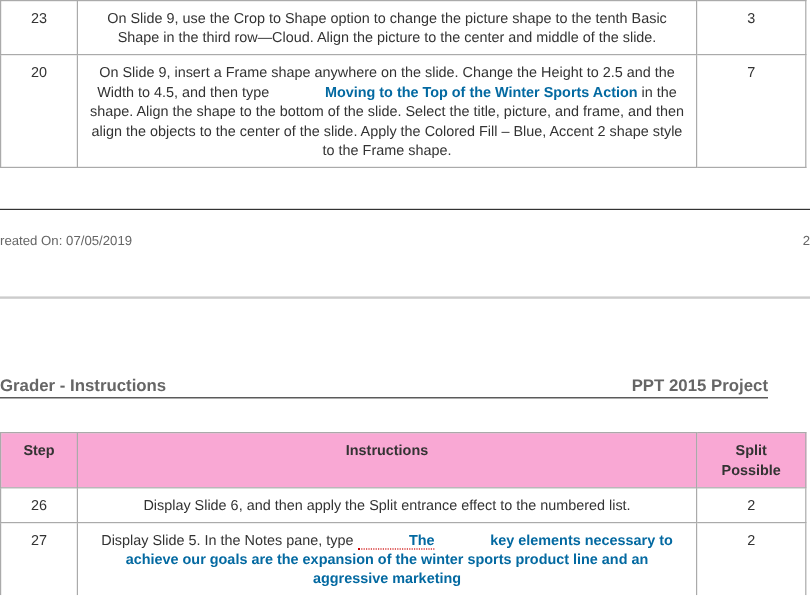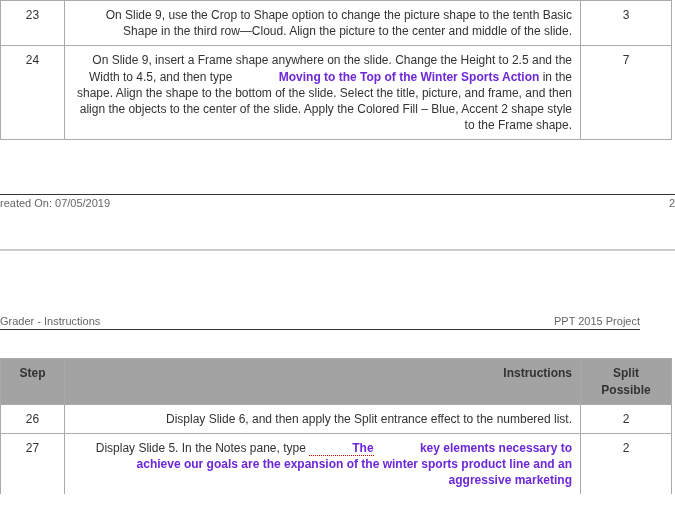--- a/index.html
+++ b/index.html
@@ -16,35 +16,35 @@
   }
   td, th {
     border: 1px solid #aaa;
     padding: 6px 8px;
     vertical-align: top;
     font-size: 12px;
     line-height: 1.35;
     word-wrap: break-word;
   }
   th {
-    background: #a3a3a3;
+    background: #f9a8d4;
     text-align: center;
     font-weight: bold;
   }
   .col-step { width: 64px; text-align: center; }
-  .col-inst { width: 516px; text-align: right; }
+  .col-inst { width: 516px; text-align: center; }
   .col-pts  { width: 91px; text-align: center; }
-  .highlight { color: #6d28d9; font-weight: bold; padding-left: 43px; }
+  .highlight { color: #0369a1; font-weight: bold; padding-left: 43px; }
   .squiggle { border-bottom: 1px dotted #c00; }
 
   .footer-bar {
     width: 675px;
     border-top: 1px solid #333;
-    margin-top: 54px;
-    padding-top: 2px;
+    margin-top: 34px;
+    padding-top: 20px;
     font-size: 11px;
     color: #666;
     display: flex;
     justify-content: space-between;
   }
   .footer-bar > div { white-space: nowrap; }
   .footer-bar .fc { text-align: center; flex: 0 0 auto; margin-left: 90px; }
 
   .page-gap {
     height: 40px;
@@ -54,24 +54,25 @@
     width: 675px;
     height: 2px;
     background: #ccc;
   }
   .hdr-bar {
     width: 640px;
     border-bottom: 1px solid #333;
     margin-top: 64px;
     margin-bottom: 28px;
     padding-bottom: 2px;
-    font-size: 11px;
+    font-size: 14px;
     color: #666;
     display: flex;
     justify-content: space-between;
+    font-weight: bold;
   }
 
   
   .partial-row td { border-bottom: none; }
 </style>
 </head>
 <body>
 
 <table>
   <colgroup>
@@ -81,21 +82,21 @@
     </colgroup>
   <tbody>
     <tr>
       <td class="col-step">23</td>
       <td class="col-inst">
         <span>On Slide 9, use the Crop to Shape option to change the picture shape to the tenth Basic Shape in the third row—Cloud. Align the picture to the center and middle of the slide.</span>
       </td>
       <td class="col-pts">3</td>
     </tr>
     <tr>
-      <td class="col-step">24</td>
+      <td class="col-step">20</td>
       <td class="col-inst">
         <span>On Slide 9, insert a Frame shape anywhere on the slide. Change the Height to 2.5 and the Width to 4.5, and then type </span><span class="highlight">Moving to the Top of the Winter Sports Action</span><span> in the shape. Align the shape to the bottom of the slide. Select the title, picture, and frame, and then align the objects to the center of the slide. Apply the Colored Fill – Blue, Accent 2 shape style to the Frame shape.</span>
       </td>
       <td class="col-pts">7</td>
     </tr>
   </tbody>
 </table>
 
 <div class="footer-bar">
   <div>reated On: 07/05/2019</div>

